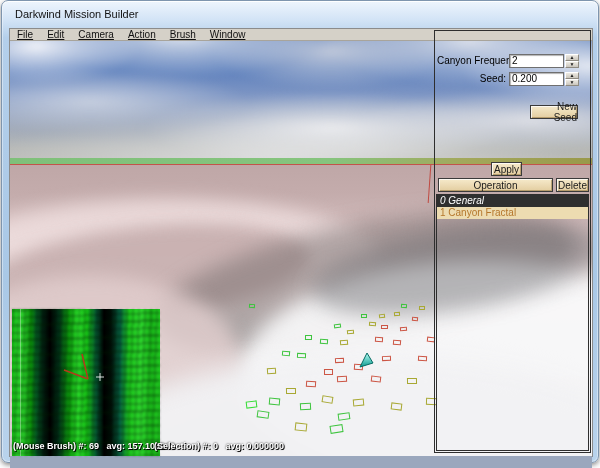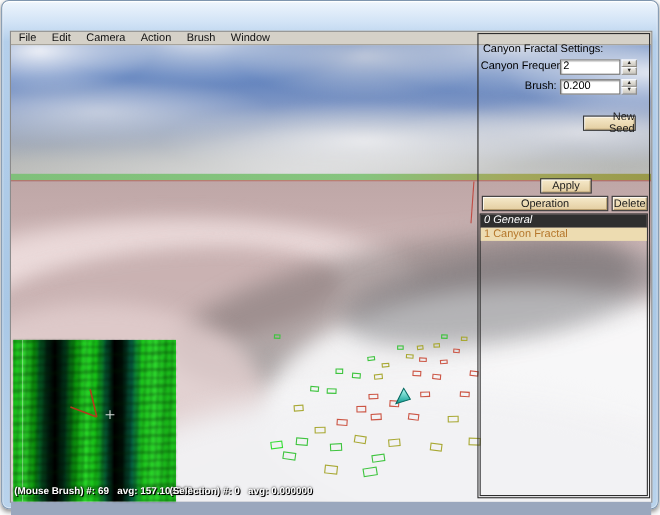--- a/index.html
+++ b/index.html
@@ -13,21 +13,21 @@
     box-shadow:0 2px 5px rgba(0,0,0,.45), inset 0 1px 0 rgba(255,255,255,.9), inset 0 0 0 1px rgba(255,255,255,.4); }
   .titlebar { position:absolute; left:0; top:0; width:100%; height:27px; }
   .title-text { position:absolute; left:13px; top:7px; font-size:11px; color:#121212; }
 
   .client { position:absolute; left:7px; top:27px; width:584px; height:429px;
     background:#d5d1c8; border:1px solid #8b8b8b; }
 
   
   .menubar { position:absolute; left:0; top:0; width:100%; height:12px;
     display:flex; align-items:flex-start; font-size:10px; color:#111;
-    background:#d5d1c8; border-bottom:1px solid #a8a49b; z-index:6; }
+    background:#d5d1c8; border-bottom:1px solid #a8a49b; z-index:6;text-decoration:underline; }
   .menu-item { padding:0 7px; line-height:12px; white-space:nowrap; cursor:default; }
 
   
   .viewport { position:absolute; left:0; top:12px; width:582px; height:450px;
     overflow:hidden; background:#9aa7bd; }
   .sky { position:absolute; left:0; top:0; width:582px; height:122px;
     background:linear-gradient(180deg,#4970b3 0%,#5d80bd 22%,#7e96c4 45%,#9fa9ba 70%,#b6b8b6 88%,#bcbcb8 100%); }
   .clouds { position:absolute; left:-10px; top:-8px; width:602px; height:132px; filter:blur(3px);
     background:
       radial-gradient(ellipse 150px 55px at 6% 10%, rgba(250,250,252,.95), rgba(250,250,252,0) 70%),
@@ -92,33 +92,36 @@
   .w-num { width:55px; } .w-seed { width:76px; }
   .spinner { width:14px; height:14px; margin-left:1px; display:flex; flex-direction:column; }
   .spin-btn { flex:1; background:linear-gradient(#eeebe4,#cac6bd); border:1px solid #8f8b82;
     border-top-color:#fff; border-left-color:#fff; font-size:5px; line-height:5px;
     display:flex; align-items:center; justify-content:center; color:#222; padding:0; }
   .btn { position:absolute; display:flex; align-items:center; justify-content:center;
     background:linear-gradient(180deg,#f6eacb,#e3cda0); border:1px solid #3a3a3a;
     box-shadow:inset 1px 1px 0 rgba(255,255,255,.75), inset -1px -1px 0 rgba(146,116,66,.55);
     font-size:10px; color:#1a1a1a; cursor:default; }
   .btn-newseed { left:95px; top:74px; width:48px; height:14px;text-align:right; }
-  .btn-apply { left:56px; top:131px; width:47px; height:14px; }
+  .btn-apply { left:56px; top:131px; width:31px; height:14px; }
   .btn-operation { left:3px; top:147px; width:115px; height:14px; }
   .btn-delete { left:121px; top:147px; width:33px; height:14px; }
   .layer-list { position:absolute; left:1px; top:163px; width:153px; height:257px;
     border:1px solid #2e2e2e; background:transparent; }
   .layer-row { height:12px; line-height:12px; padding-left:3px; font-size:10px; }
   .layer-row.sel { background:#2f2f2f; color:#fff;font-style:italic; }
   .layer-row.alt { background:#eddcb1; color:#b5772b; }
 </style>
 </head>
 <body>
 
 <div class="window">
+  <div class="titlebar">
+    <span class="title-text">Darkwind Mission Builder</span>
+  </div>
 
   <div class="client">
 
     <div class="menubar" id="menubar">
         <span class="menu-item">File</span>
         <span class="menu-item">Edit</span>
         <span class="menu-item">Camera</span>
         <span class="menu-item">Action</span>
         <span class="menu-item">Brush</span>
         <span class="menu-item">Window</span>
@@ -201,33 +204,32 @@
           </linearGradient>
         </defs>
         <polygon points="8,1 1,15 14,11" fill="url(#curg)" stroke="#066a62" stroke-width="1"></polygon>
       </svg>
 
       <div class="status-text status-brush">(Mouse Brush) #: 69   avg: 157.108243</div>
       <div class="status-text status-sel">(Selection) #: 0   avg: 0.000000</div>
     </div>
 
     <div class="panel">
-      <div class="panel-title">Canyon Fractal Settings:</div>
 
       <div class="f-row r1">
         <span class="f-label">Canyon Frequency:</span>
         <input class="f-input w-num" value="2" style="">
         <span class="spinner">
             <button class="spin-btn">▲</button>
             <button class="spin-btn">▼</button>
           </span>
       </div>
 
       <div class="f-row r2">
-        <span class="f-label">Brush:</span>
+        <span class="f-label">Seed:</span>
         <input class="f-input w-num" value="0.200" style="">
         <span class="spinner">
             <button class="spin-btn">▲</button>
             <button class="spin-btn">▼</button>
           </span>
       </div>
 
 
       <div class="btn btn-newseed">New Seed</div>
       <div class="btn btn-apply">Apply</div>

